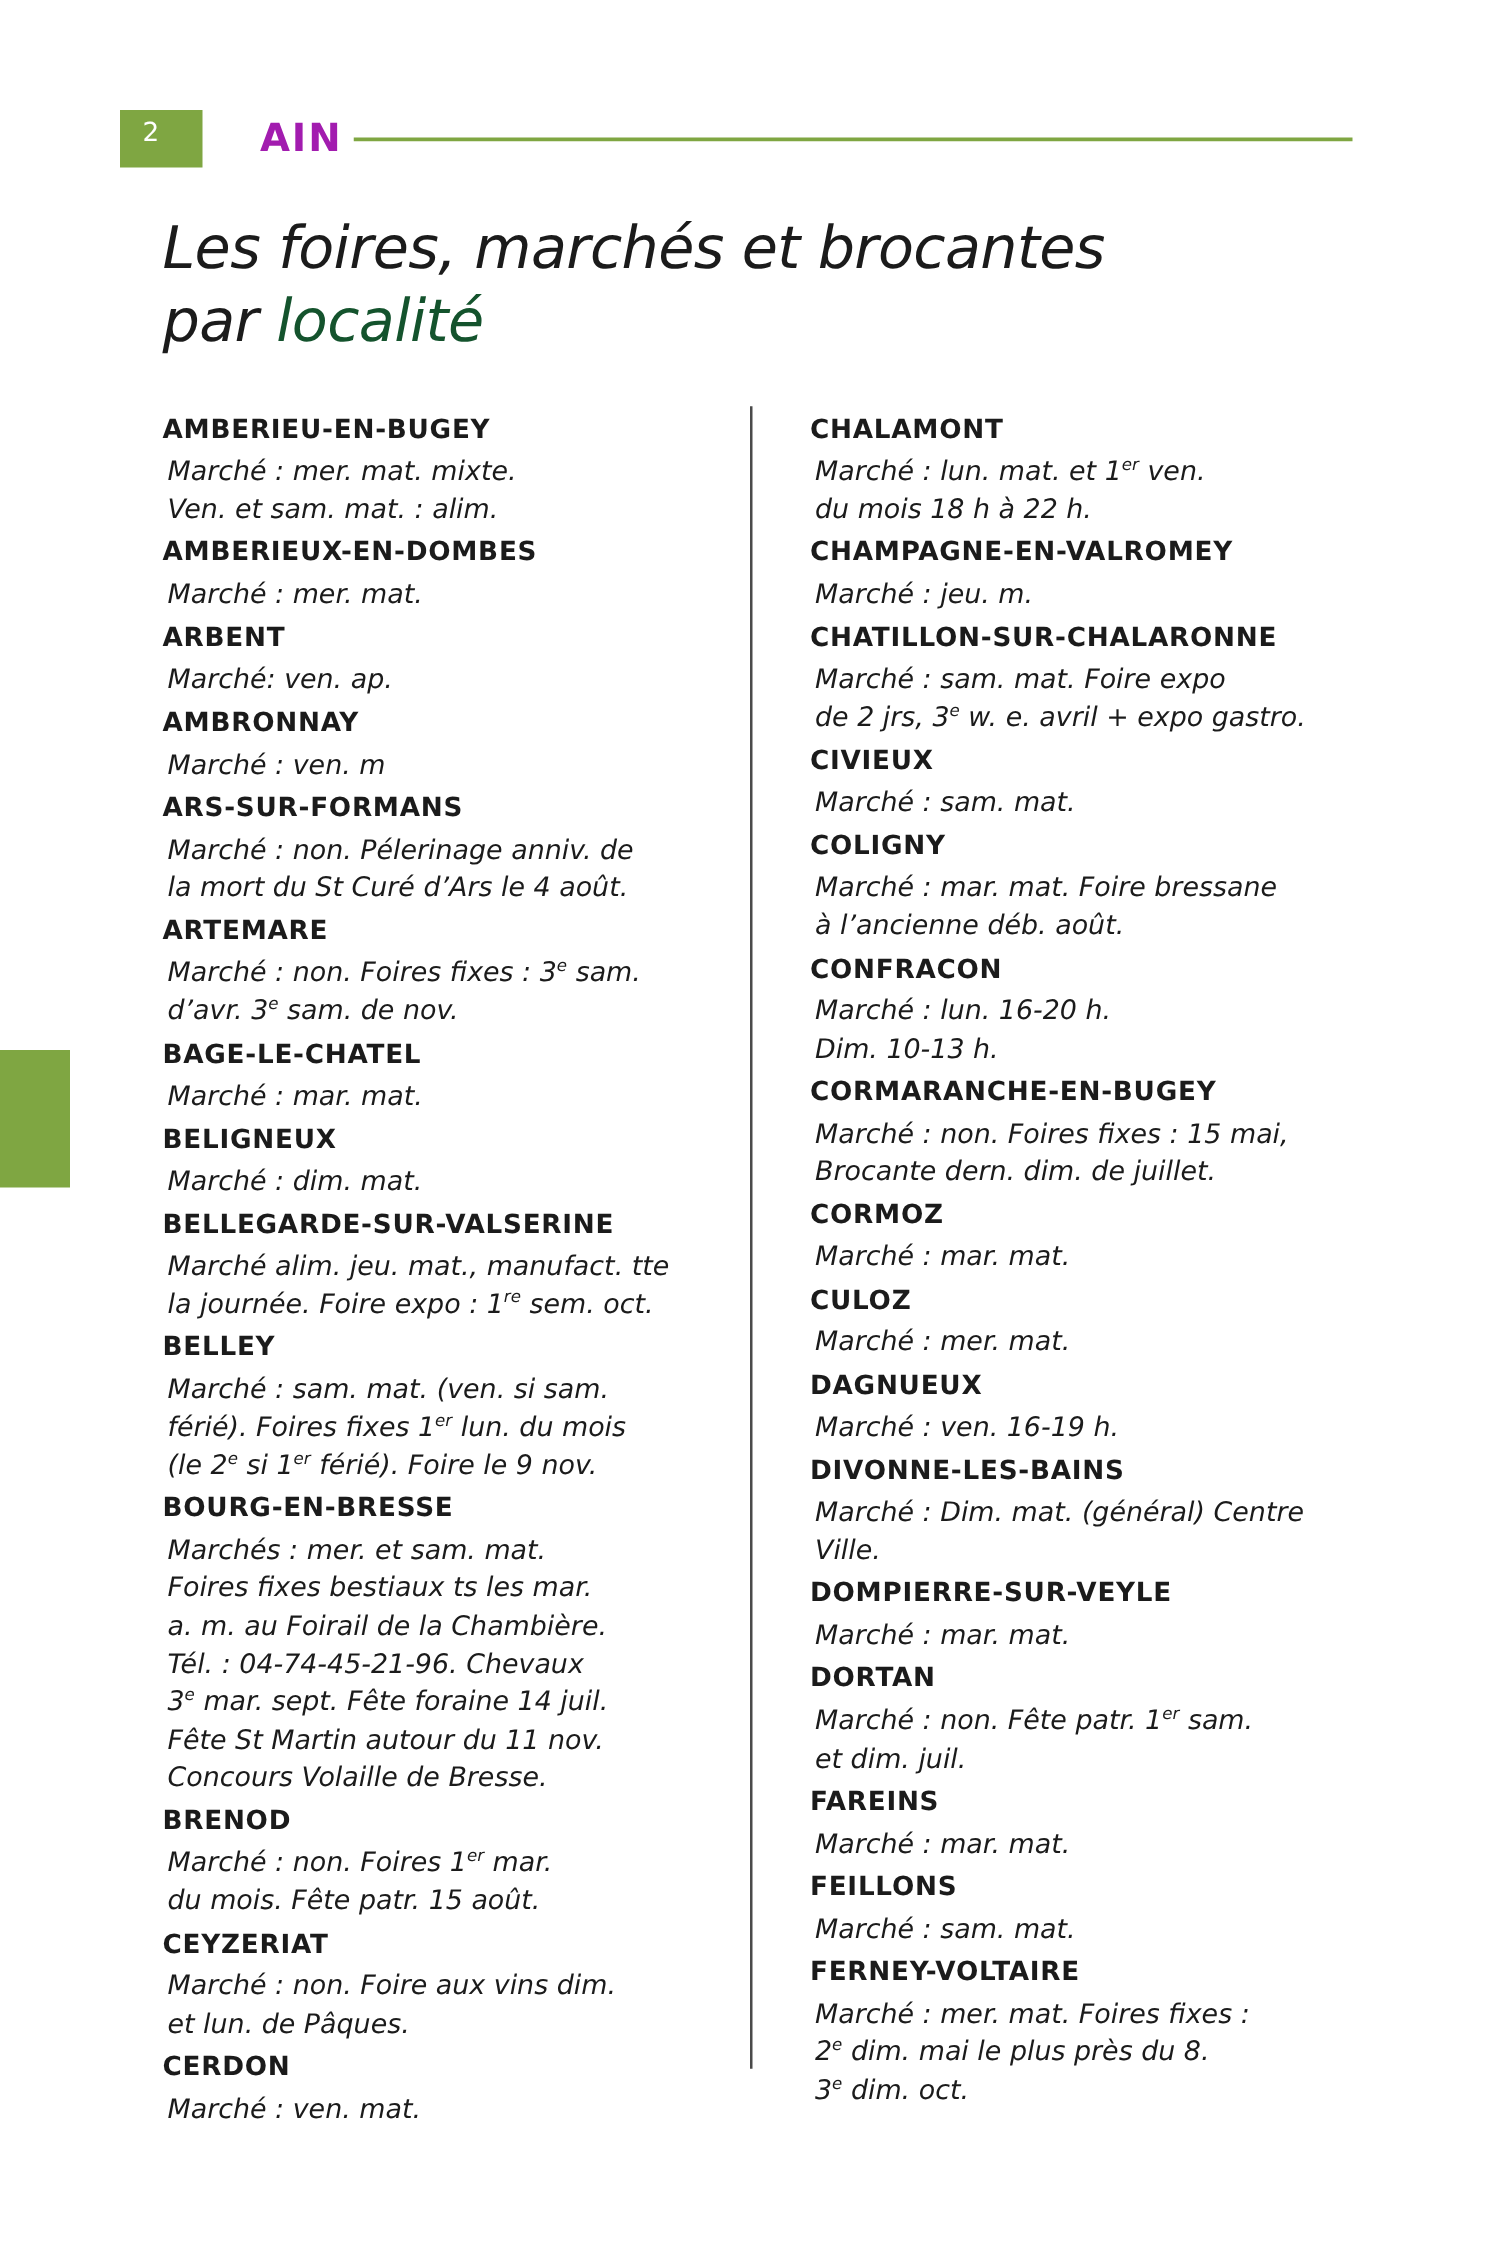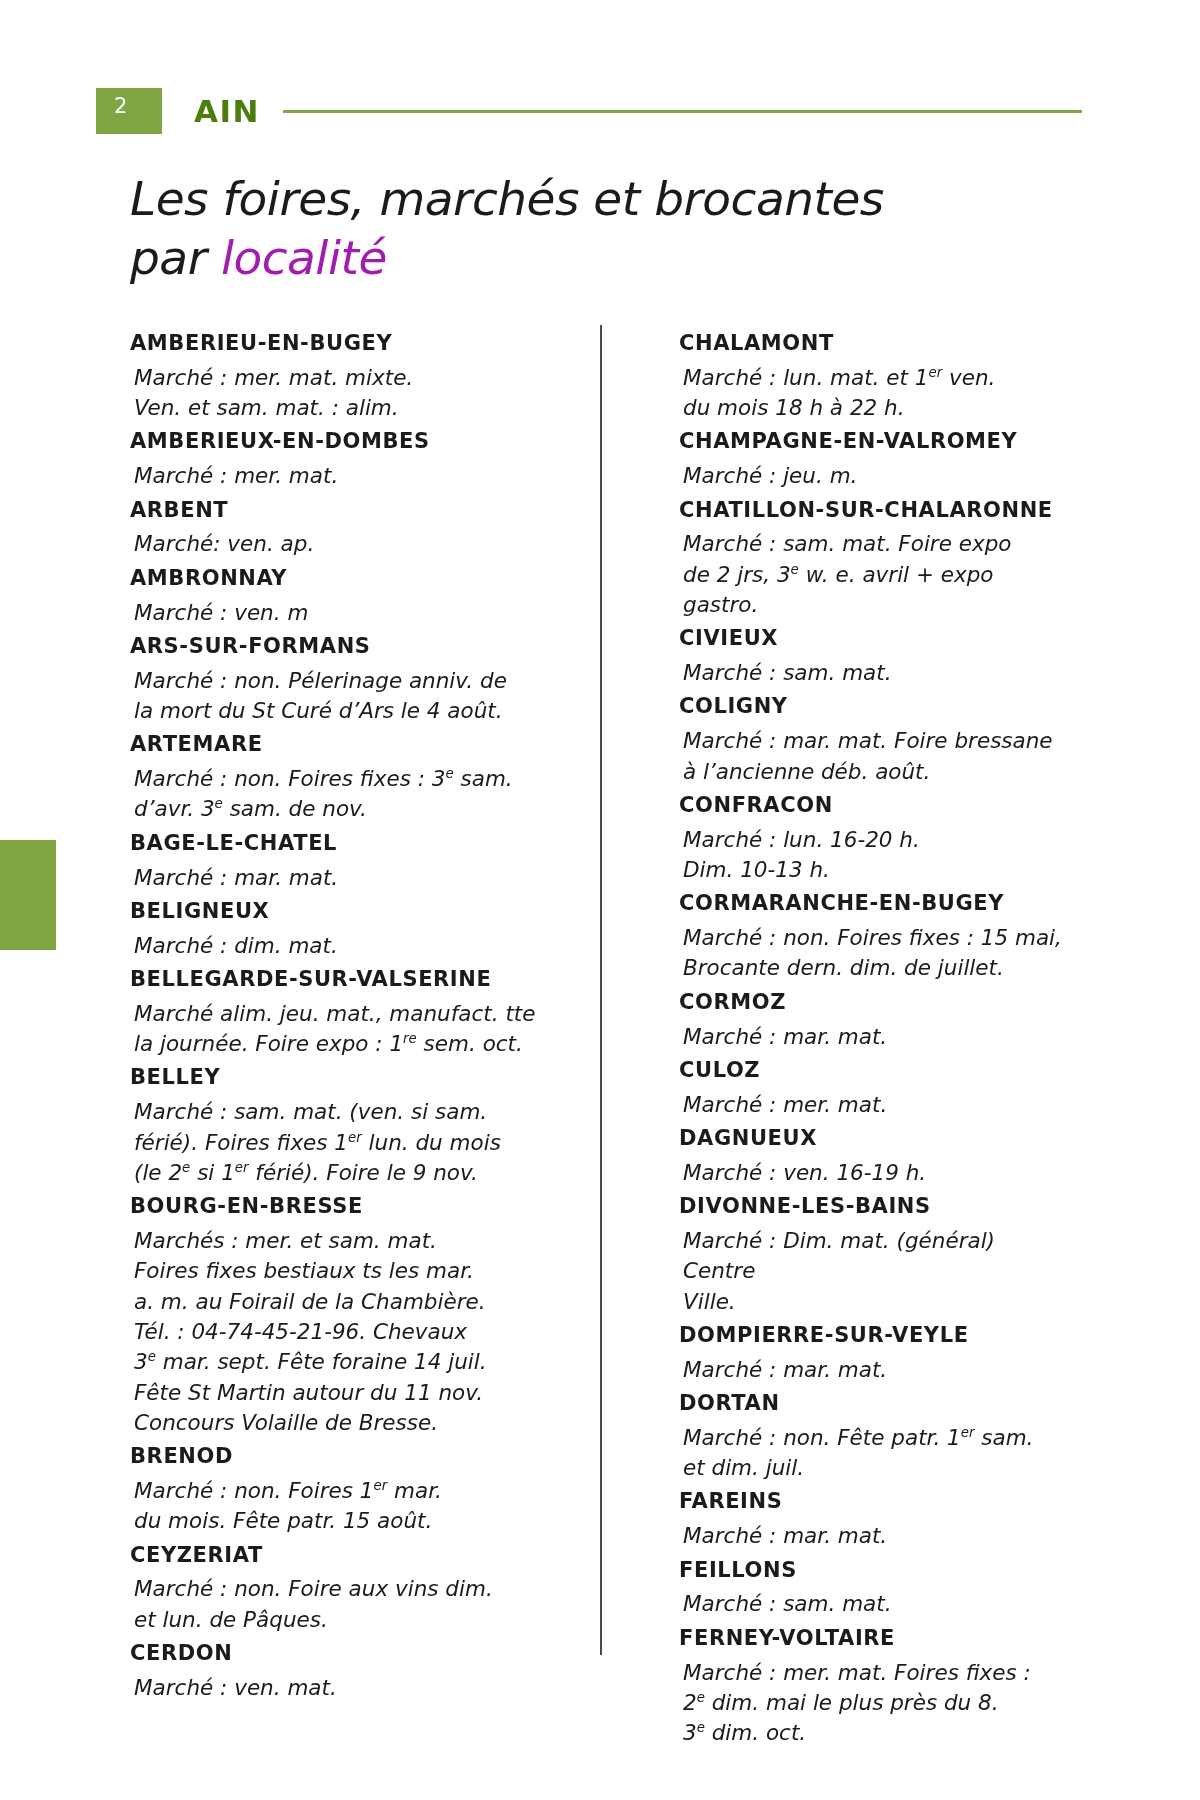--- a/index.html
+++ b/index.html
@@ -38,26 +38,26 @@
     color: #ffffff;
     font-size: 21px;
     font-weight: normal;
     letter-spacing: 0.5px;
     box-sizing: border-box;
     padding: 6px 0 0 18px;
     font-family: "DejaVu Sans", sans-serif;
   }
   .dept-name {
     position: absolute;
-    left: 194px;
+    left: 208px;
     top: 0px;
     font-size: 31px;
     font-weight: bold;
     letter-spacing: 1.5px;
-    color: #4d7c0f;
+    color: #a21caf;
     line-height: 46px;
   }
   .header-rule-right {
     position: absolute;
     left: 283px;
     top: 22px;
     width: 799px;
     height: 3px;
     background: #7fa642;
   }
@@ -79,40 +79,40 @@
     top: 170px;
     width: 900px;
     font-style: italic;
     font-size: 47px;
     line-height: 1.25;
     color: #1b1b1b;
     font-weight: normal;
     letter-spacing: -0.5px;
   }
   .title .accent {
-    color: #a21caf;
+    color: #14532d;
   }
 
   
   .columns {
     position: absolute;
     left: 130px;
     top: 325px;
     width: 940px;
     height: 1330px;
     display: flex;
     gap: 0px;
     justify-content: space-between;
   }
   .col {
     width: 470px;
     box-sizing: border-box;
   }
   .col.right {
-    padding-left: 77px;
+    padding-left: 46px;
     border-left: 2px solid #4a4a4a;
   }
   .entry {
     margin: 0 0 3px 0;
   }
   .loc {
     font-size: 21px;
     font-weight: bold;
     letter-spacing: 0.6px;
     color: #1b1b1b;

